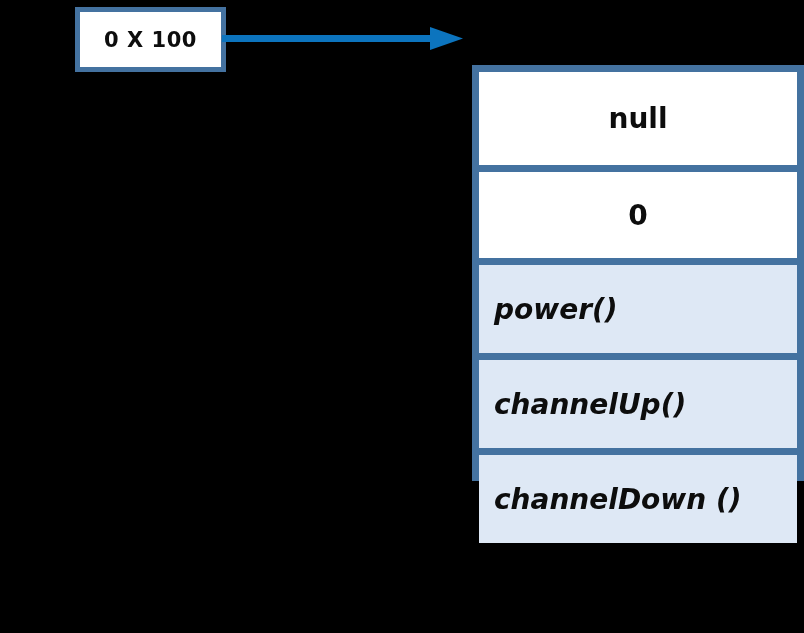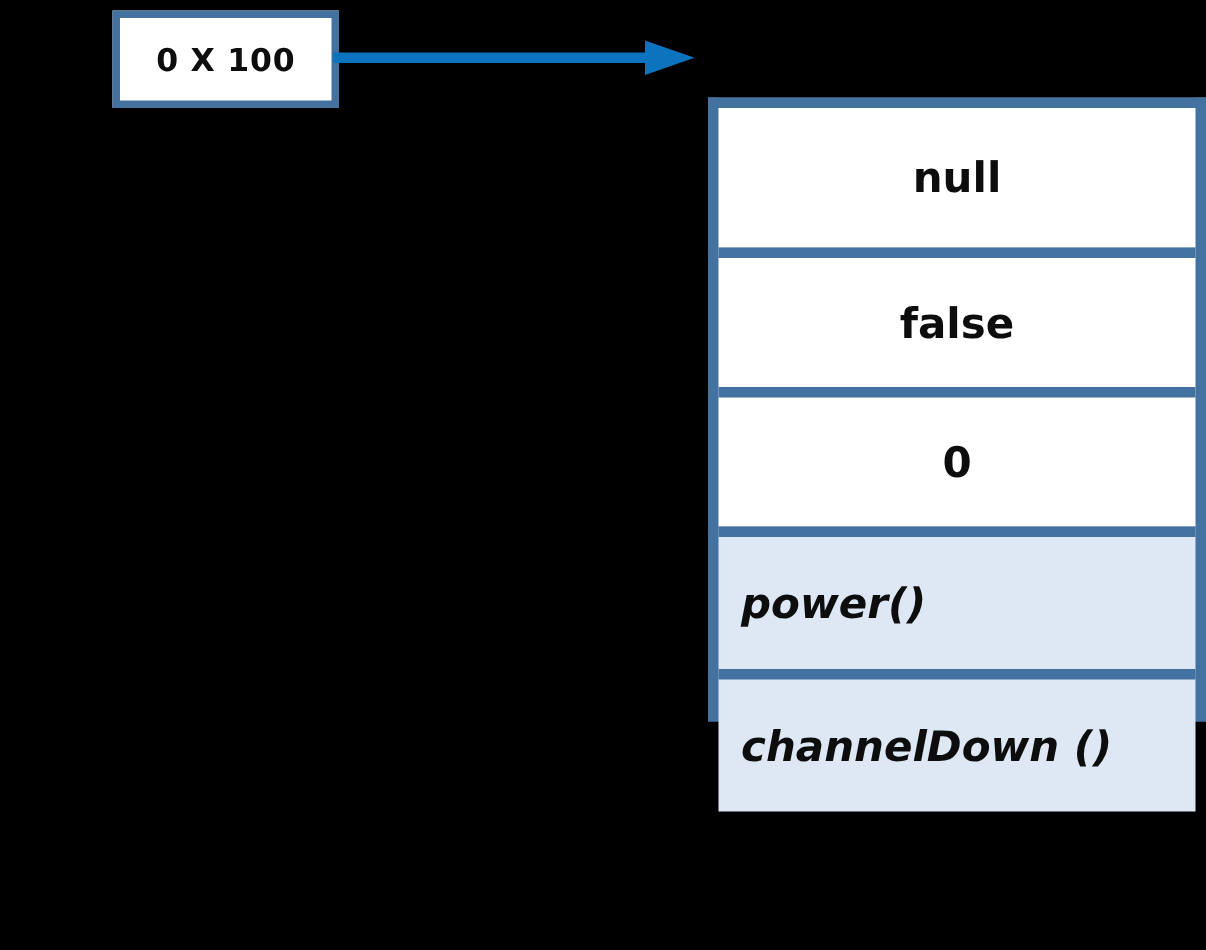--- a/index.html
+++ b/index.html
@@ -110,30 +110,30 @@
     <polygon points="208,3 241,14.5 208,26" fill="#0C74BE"></polygon>
   </svg>
 </div>
 
 <div id="object-box">
 
   <div class="obj-row field">
     <span class="cell-text">null</span>
   </div>
 
-  <div class="obj-row field">
-    <span class="cell-text">false</span>
-  </div>
 
   <div class="obj-row field">
     <span class="cell-text">0</span>
   </div>
 
   <div class="obj-row method">
     <span class="cell-text">power()</span>
   </div>
 
+  <div class="obj-row method">
+    <span class="cell-text">channelUp()</span>
+  </div>
 
   <div class="obj-row method last">
     <span class="cell-text">channelDown ()</span>
   </div>
 
 </div>
 
 </body></html>

